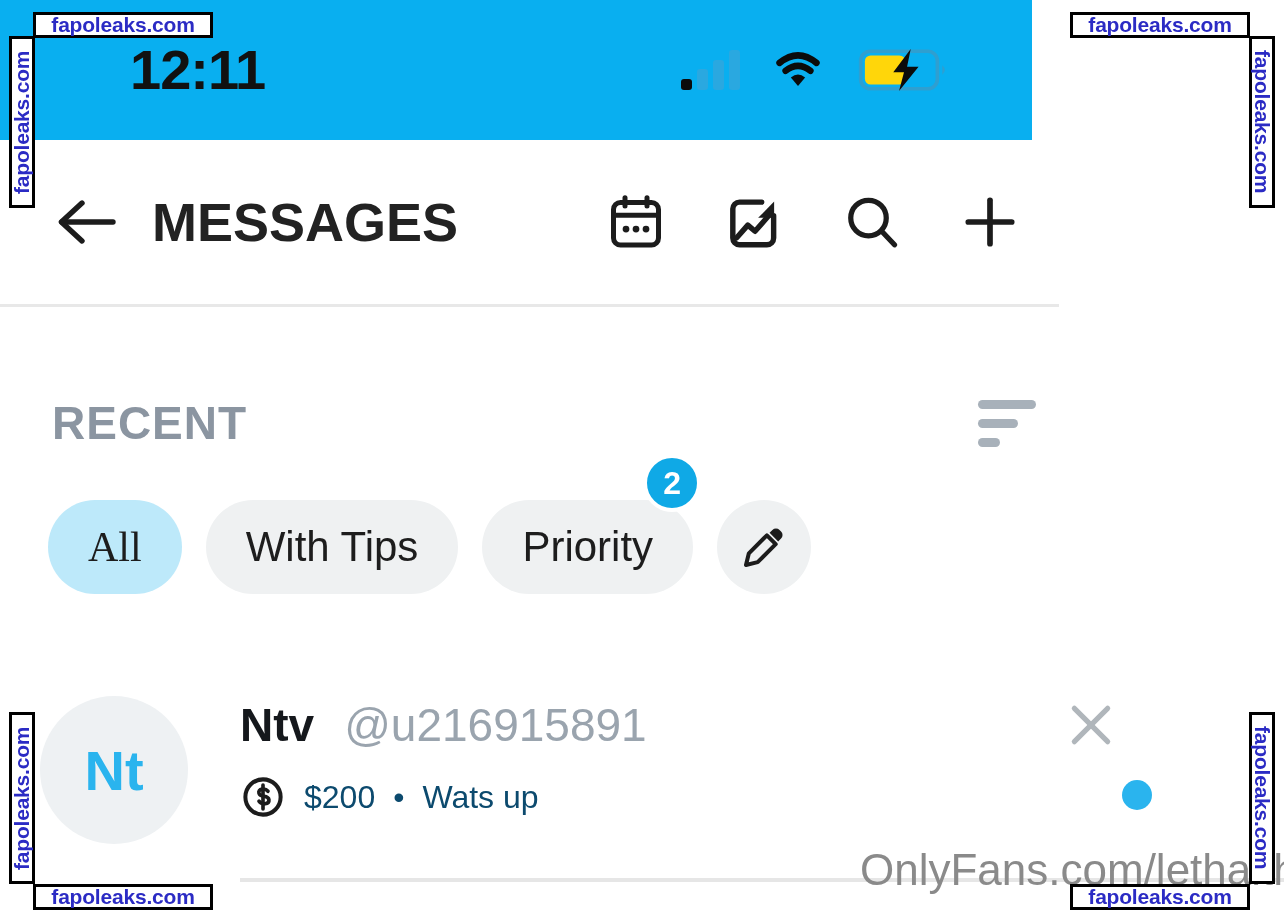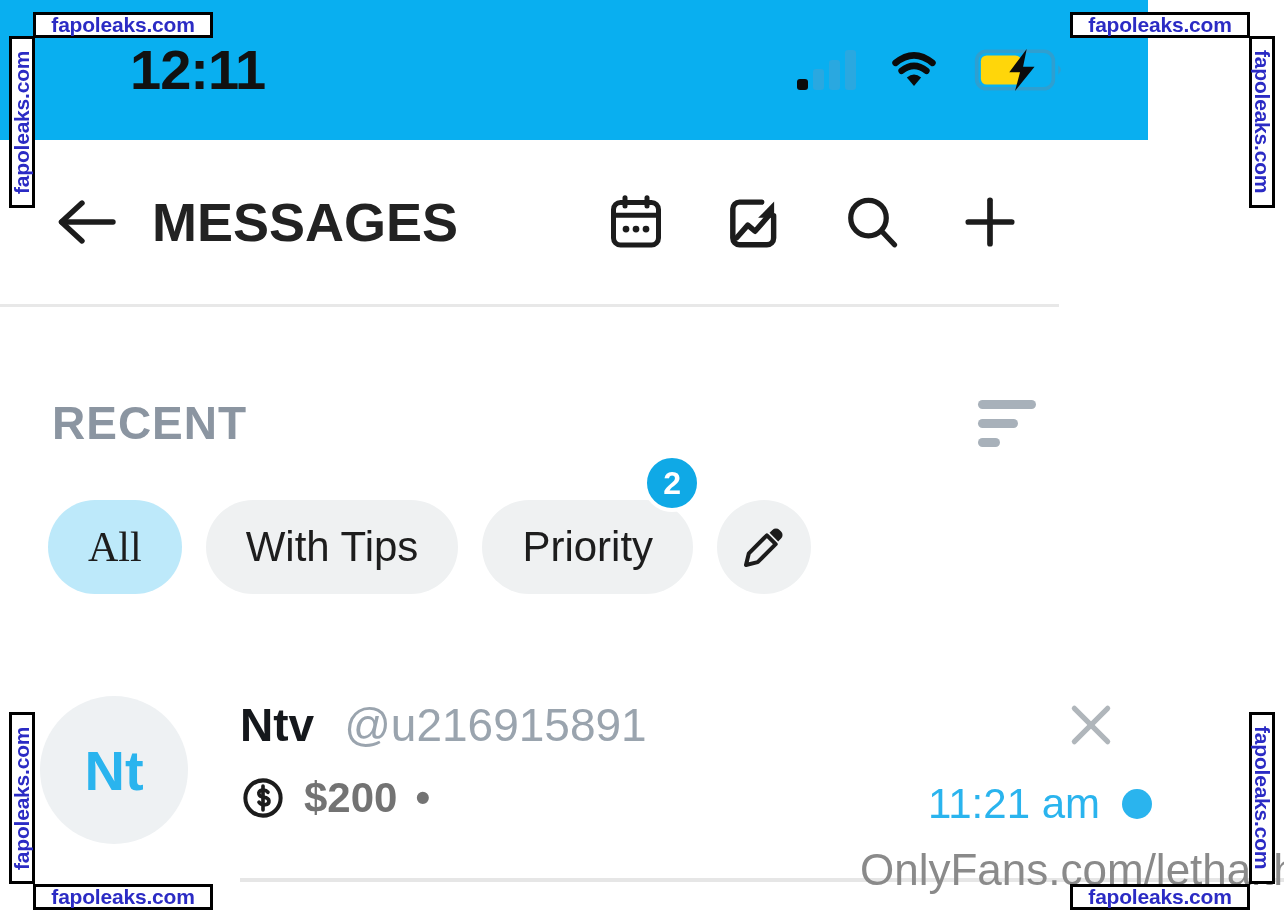--- a/index.html
+++ b/index.html
@@ -17,21 +17,21 @@
     height: 922px;
     background: #ffffff;
     overflow: hidden;
   }
 
   
   .statusbar {
     position: absolute;
     left: 0;
     top: 0;
-    width: 1148px;
+    width: 1032px;
     height: 140px;
     background: #09aff0;
     display: flex;
     align-items: center;
     justify-content: space-between;
     box-sizing: border-box;
     padding: 0 80px 0 130px;
   }
   .status-time {
     font-size: 56px;
@@ -241,23 +241,23 @@
     color: #9aa4ae;
     white-space: nowrap;
   }
   .conv-line2 {
     display: flex;
     align-items: center;
     gap: 18px;
     margin-top: 22px;
   }
   .conv-preview {
-    font-size: 42px;
-    font-weight: bold;
-    color: #737373;
+    font-size: 32px;
+    font-weight: normal;
+    color: #0c4a6e;
     white-space: nowrap;
   }
   .conv-right {
     flex: 0 0 auto;
     display: flex;
     flex-direction: column;
     align-items: flex-end;
     padding-top: 8px;
   }
   .close-x {
@@ -427,29 +427,29 @@
         <span class="conv-handle">@u216915891</span>
       </div>
       <div class="conv-line2">
         <svg width="46" height="46" viewBox="0 0 24 24">
           <circle cx="12" cy="12" r="9.2" fill="none" stroke="#1c1c1c" stroke-width="2.1"></circle>
           <path d="M14.6 9 q-1.2 -1.5 -3 -1.1 q-2.2 0.5 -1.7 2.2 q0.4 1.3 2.6 1.5 q2.4 0.3 2.6 1.8 q0.2 1.8 -2 2.1 q-2 0.3 -3.2 -1.3" fill="none" stroke="#1c1c1c" stroke-width="1.9" stroke-linecap="round"></path>
           <line x1="12" y1="5.8" x2="12" y2="18.2" stroke="#1c1c1c" stroke-width="1.9" stroke-linecap="round"></line>
         </svg>
         <span class="conv-preview">$200</span>
         <span class="conv-preview">•</span>
+        <span class="conv-preview">Wats up</span>
       </div>
     </div>
     <div class="conv-right">
       <svg class="close-x" viewBox="0 0 24 24">
         <line x1="4.6" y1="4.6" x2="19.4" y2="19.4" stroke="#b0b6bb" stroke-width="2.3" stroke-linecap="round"></line>
         <line x1="19.4" y1="4.6" x2="4.6" y2="19.4" stroke="#b0b6bb" stroke-width="2.3" stroke-linecap="round"></line>
       </svg>
       <div class="conv-meta">
-        <span class="conv-time">11:21 am</span>
         <span class="unread-dot"></span>
       </div>
     </div>
   </div>
   <div class="conv-divider"></div>
 
   <div class="of-watermark">OnlyFans.com/lethalthro</div>
 
   <div class="wm-box" style="left:33px; top:12px; width:180px; height:26px;">fapoleaks.com</div>
   <div class="wm-box wm-v flip" style="left:9px; top:36px; width:26px; height:172px;">fapoleaks.com</div>

